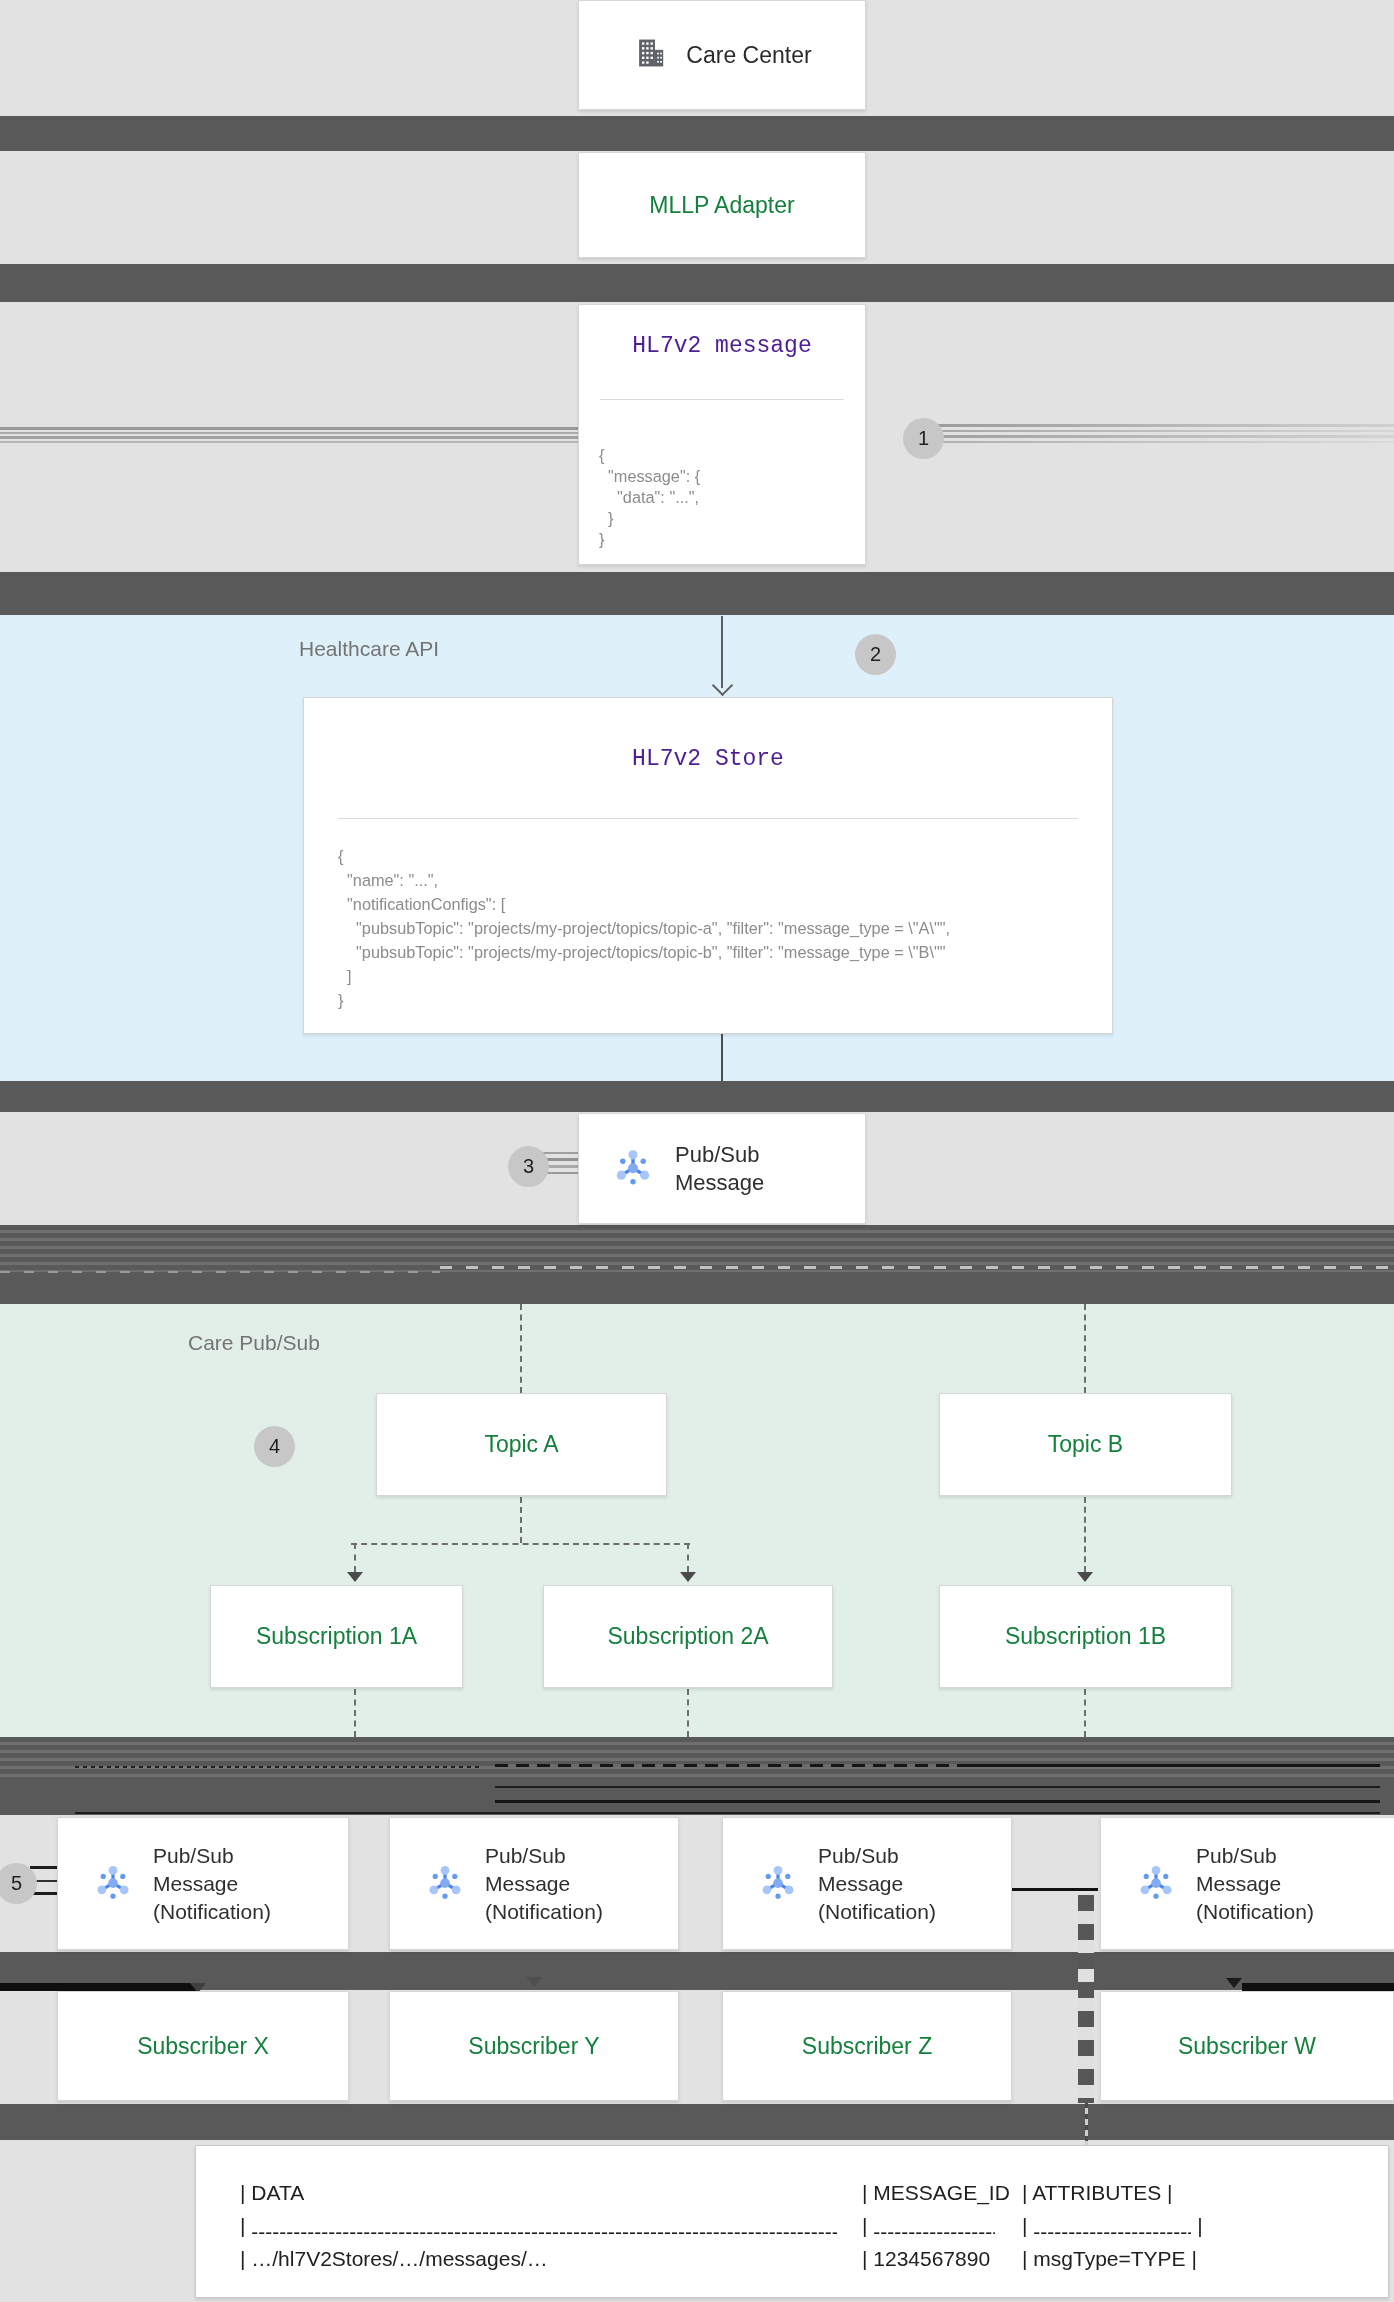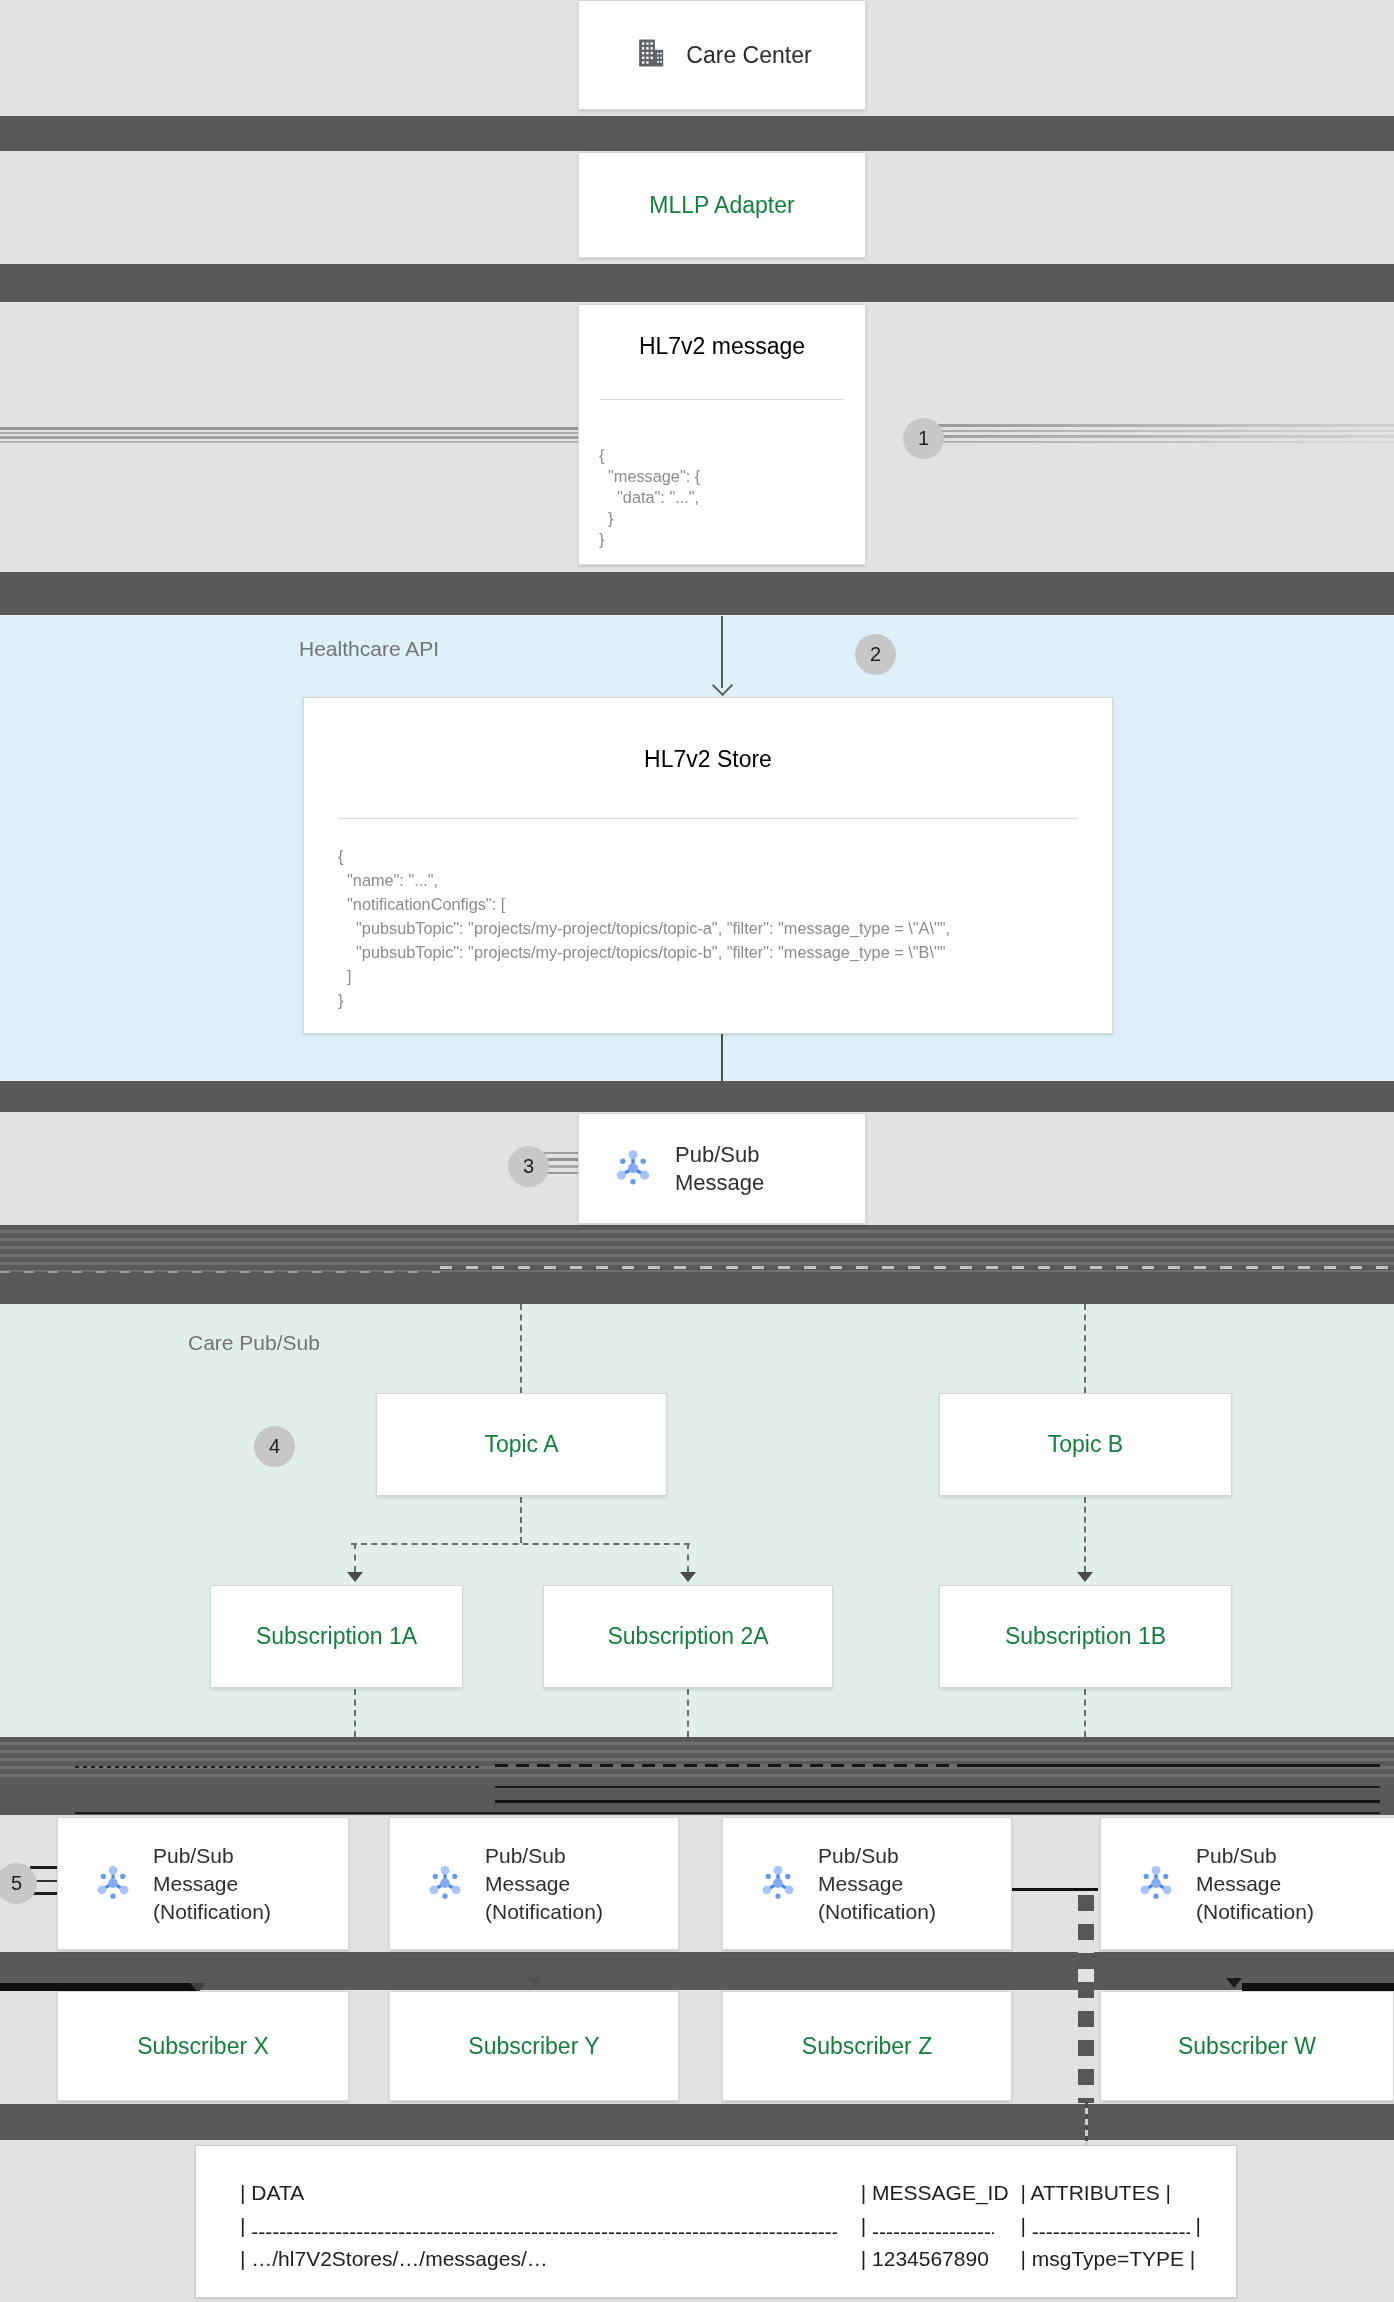--- a/index.html
+++ b/index.html
@@ -3,21 +3,21 @@
 <meta charset="utf-8">
 <style>
   html,body{margin:0;padding:0;background:#e2e2e2;}
   #canvas{position:relative;width:1394px;height:2302px;background:#e2e2e2;overflow:hidden;
           font-family:"Liberation Sans",sans-serif;}
   .panel{position:absolute;left:0;width:1394px;z-index:0;}
   .band{position:absolute;left:0;width:1394px;background:#595959;z-index:1;}
   .stripe{position:absolute;z-index:2;}
   .box{position:absolute;background:#ffffff;border:1px solid #d6d6d6;box-sizing:border-box;
        box-shadow:0 2px 3px rgba(0,0,0,0.10);z-index:4;}
-  .boxtitle{position:absolute;left:0;width:100%;text-align:center;font-size:23px;color:#000000;}
+  .boxtitle{position:absolute;left:0;width:100%;text-align:center;font-size:23px;color:#4c1d95;font-family:Liberation Mono, monospace;}
   .divider{position:absolute;height:1px;background:#d9d9d9;}
   .code{position:absolute;font-size:16.3px;color:#8c8c8c;white-space:pre;z-index:4;}
   .panel-label{position:absolute;font-size:21px;color:#747474;z-index:3;}
   .circle{position:absolute;width:41px;height:41px;border-radius:50%;background:#c7c7c7;
           color:#1f1f1f;font-size:20px;line-height:41px;text-align:center;z-index:6;}
   .dashv{position:absolute;width:0;border-left:2px dashed #6d6d6d;z-index:3;}
   .dashh{position:absolute;height:0;border-top:2px dashed #6d6d6d;z-index:3;}
   .tri-down{position:absolute;width:0;height:0;border-left:8px solid transparent;
             border-right:8px solid transparent;border-top:10px solid #4a4a4a;z-index:4;}
   .chev{position:absolute;width:13px;height:13px;border-right:2px solid #5f5f5f;
@@ -307,21 +307,21 @@
   <div class="box ctr" style="left:722px;top:1991px;width:290px;height:110px;">
     <span>Subscriber Z</span>
   </div>
 
   <div class="circle" style="left:903px;top:418px;">1</div>
   <div class="circle" style="left:855px;top:634px;">2</div>
   <div class="circle" style="left:508px;top:1146px;">3</div>
   <div class="circle" style="left:254px;top:1426px;">4</div>
   <div class="circle" style="left:-4px;top:1863px;">5</div>
 
-  <div class="box" style="left:195px;top:2145px;width:1042px;height:153px;border-color:#c9c9c9;padding:30px 0 0 44px;z-index:6;">
+  <div class="box" style="left:195px;top:2145px;width:1194px;height:153px;border-color:#c9c9c9;padding:30px 0 0 44px;z-index:6;">
     <div class="tbl-row">
       <span class="tbl-c1">| DATA</span>
       <span class="tbl-c2">| MESSAGE_ID</span>
       <span class="tbl-c3">| ATTRIBUTES |</span>
     </div>
     <div class="tbl-row">
       <span class="tbl-c1"><span>|</span> <span class="dashfill" style="width:586px;">--------------------------------------------------------------------------------------------------------------------------------------------------------------------------------------------------------</span></span>
       <span class="tbl-c2"><span>|</span> <span class="dashfill" style="width:122px;">--------------------------------------------------------------------------------------------------------------------------------------------------------------------------------------------------------</span></span>
       <span class="tbl-c3"><span>|</span> <span class="dashfill" style="width:158px;">--------------------------------------------------------------------------------------------------------------------------------------------------------------------------------------------------------</span> <span>|</span></span>
     </div>

